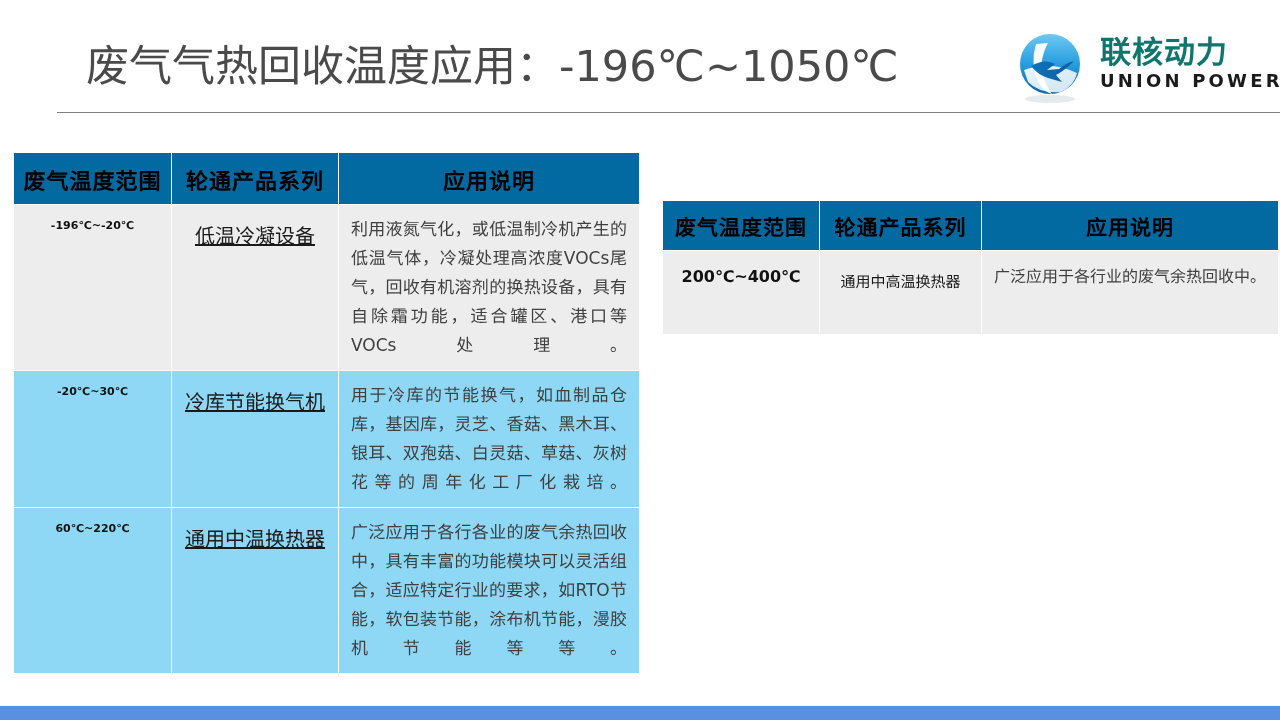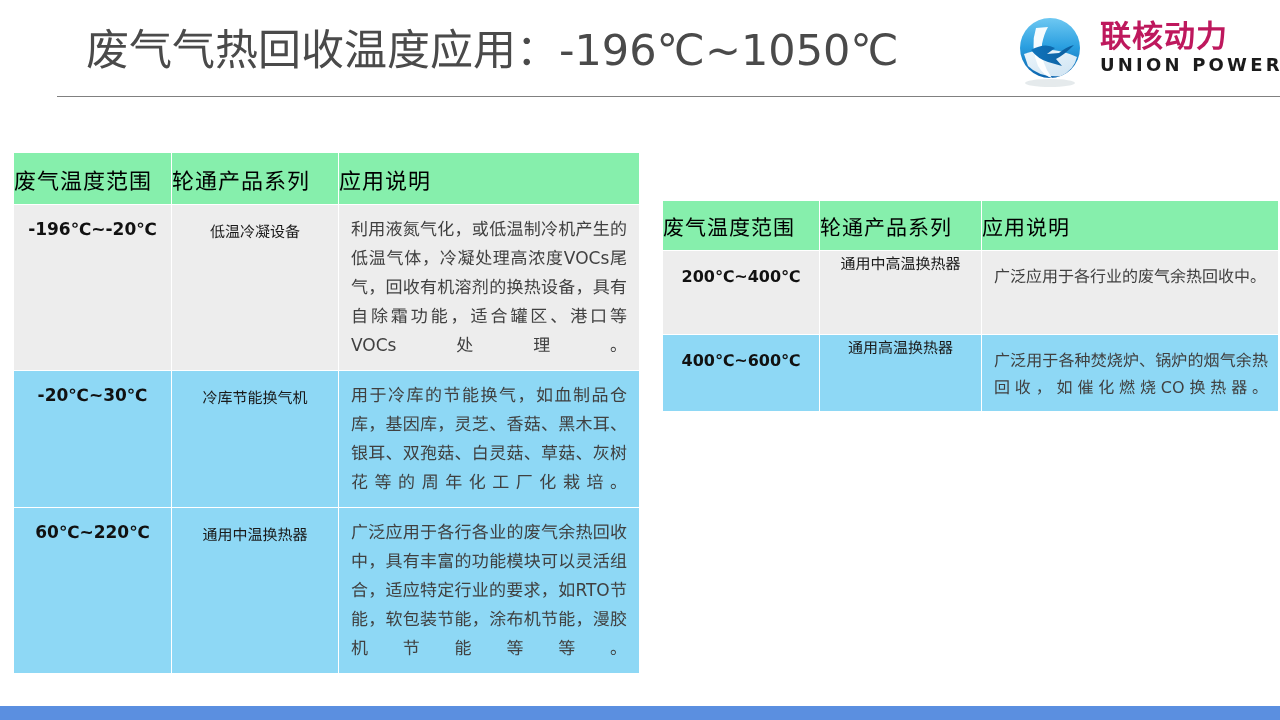--- a/index.html
+++ b/index.html
@@ -13,21 +13,21 @@
     overflow: hidden;
     background: #ffffff;
     font-family: "DejaVu Sans", "Liberation Sans", sans-serif;
     position: relative;
   }
 
   
   .slide-header {
     position: absolute;
     left: 0;
-    top: 0;
+    top: 16px;
     width: 1280px;
     height: 100px;
   }
   .slide-title {
     position: absolute;
     left: 86px;
     top: 22px;
     font-size: 43px;
     line-height: 56px;
     color: #4a4a4a;
@@ -62,21 +62,21 @@
   .logo-text {
     position: absolute;
     left: 86px;
     top: 4px;
     width: 176px;
   }
   .logo-cn {
     font-size: 31px;
     line-height: 36px;
     font-weight: bold;
-    color: #be185d;
+    color: #0f766e;
     letter-spacing: 1px;
     white-space: nowrap;
   }
   .logo-en {
     font-size: 18px;
     line-height: 22px;
     font-weight: bold;
     color: #1b1b1b;
     letter-spacing: 3.2px;
     white-space: nowrap;
@@ -88,24 +88,24 @@
     position: absolute;
     border-collapse: collapse;
     table-layout: fixed;
   }
   .tbl td, .tbl th {
     border: 1.5px solid #ffffff;
     padding: 0;
     vertical-align: top;
   }
   .tbl th {
-    background: #86efac;
+    background: #0369a1;
     color: #000000;
-    font-weight: normal;
-    text-align: left;
+    font-weight: bold;
+    text-align: center;
     vertical-align: middle;
     letter-spacing: 1px;
   }
   .row-gray td { background: #ededed; }
   .row-blue td { background: #8ed8f5; }
 
   .cell-range {
     text-align: center;
     font-weight: bold;
     color: #111111;
@@ -121,29 +121,29 @@
     color: #404040;
   }
   .cell-desc.single {
     text-align: left;
     text-align-last: left;
   }
 
   
   #table-left { left: 13px; top: 152px; width: 626px; }
   #table-left th { height: 51px; font-size: 22px; }
-  #table-left .cell-range { font-size: 17px; padding: 14px 4px 8px; }
-  #table-left .cell-series { font-size: 15px; padding: 15px 6px 8px; }
+  #table-left .cell-range { font-size: 11px; padding: 14px 4px 8px; }
+  #table-left .cell-series { font-size: 20px; padding: 15px 6px 8px; text-decoration: underline; }
   #table-left .cell-desc { font-size: 17px; line-height: 29px; padding: 10px 12px 10px 12px; }
 
   
   #table-right { left: 662px; top: 200px; width: 616px; }
   #table-right th { height: 49px; font-size: 21px; }
   #table-right .cell-range { font-size: 16px; padding: 16px 4px 8px; }
-  #table-right .cell-series { font-size: 15px; padding: 1px 6px 8px; }
+  #table-right .cell-series { font-size: 15px; padding: 19px 6px 8px; }
   #table-right .cell-desc { font-size: 16px; line-height: 27px; padding: 12px 10px 10px 12px; }
 
   
   .footer-bar {
     position: absolute;
     left: 0;
     top: 706px;
     width: 1280px;
     height: 14px;
     background: #5b8fe0;
@@ -232,21 +232,16 @@
       <th>轮通产品系列</th>
       <th>应用说明</th>
     </tr>
   </thead>
   <tbody>
     <tr class="row-gray" style="height:84px">
       <td class="cell-range">200℃~400℃</td>
       <td class="cell-series">通用中高温换热器</td>
       <td class="cell-desc single">广泛应用于各行业的废气余热回收中。</td>
     </tr>
-    <tr class="row-blue" style="height:76px">
-      <td class="cell-range">400℃~600℃</td>
-      <td class="cell-series">通用高温换热器</td>
-      <td class="cell-desc">广泛用于各种焚烧炉、锅炉的烟气余热回收，如催化燃烧CO换热器。</td>
-    </tr>
   </tbody>
 </table>
 
 <div class="footer-bar"></div>
 
 </body></html>

